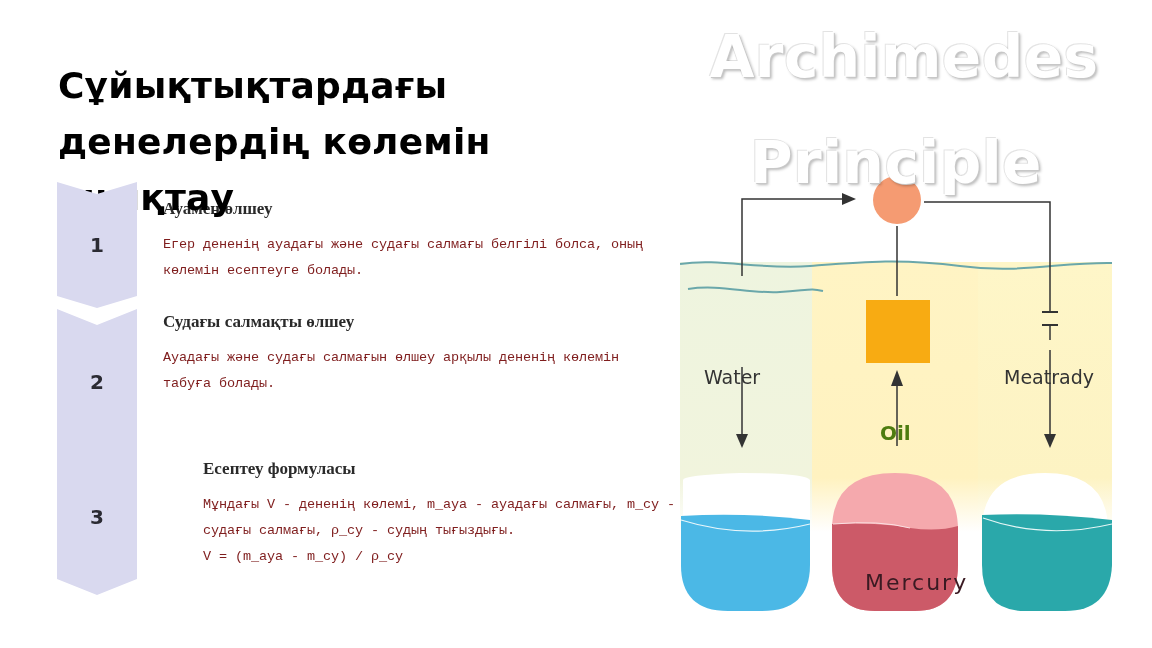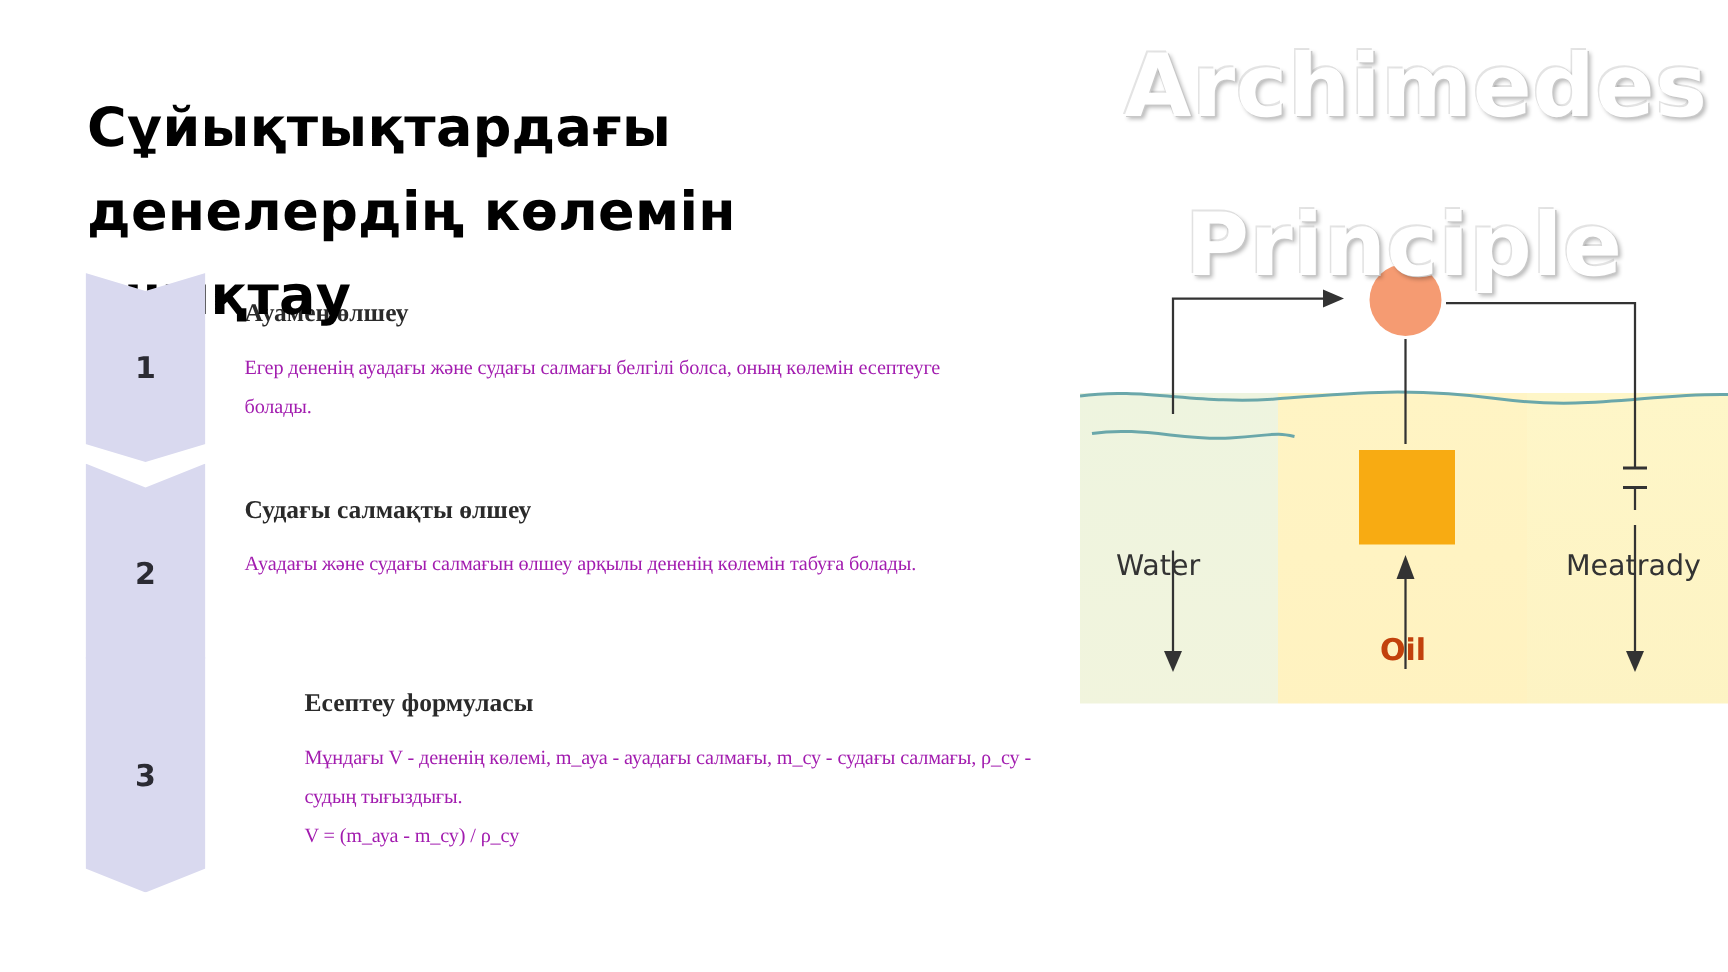--- a/index.html
+++ b/index.html
@@ -33,51 +33,51 @@
       clip-path: polygon(0 0, 50% 16px, 100% 0, 100% calc(100% - 16px), 50% 100%, 0 calc(100% - 16px)); }
     .c3 { top: 256px; height: 157px;
       clip-path: polygon(0 0, 50% 16px, 100% 0, 100% calc(100% - 16px), 50% 100%, 0 calc(100% - 16px)); }
 
     .step-text { position: absolute; left: 163px; width: 510px; color: #333; }
     .step-head {
       font-family: Liberation Serif, serif; font-weight: bold; font-size: 17px;
       color: #2a2a2a; margin-bottom: 13px; line-height: 20px;
     }
     .step-body {
-      font-family: Liberation Serif, serif; font-size: 13.5px; line-height: 26px;
-      color: #a21caf; letter-spacing: -0.1px;
+      font-family: Liberation Mono, monospace; font-size: 13.5px; line-height: 26px;
+      color: #7f1d1d; letter-spacing: -0.1px;
     }
     .s1 { top: 199px; }
-    .s2 { top: 330px; }
+    .s2 { top: 312px; }
     .s3 { top: 459px; margin-left: 40px; }
     .s3 .formula { margin-bottom: 5px; }
 
     
-    .illus { position: absolute; left: 720px; top: 0; width: 432px; height: 469px; overflow: hidden; }
+    .illus { position: absolute; left: 680px; top: 0; width: 432px; height: 648px; overflow: hidden; }
     .arch-title {
       position: absolute; left: 0; width: 432px; text-align: center;
       font-family: "DejaVu Sans", sans-serif; font-weight: bold; font-size: 58px;
       color: #ffffff; line-height: 62px;
       text-shadow: 1px 1px 0 #c8c8c8, 2px 2px 3px rgba(0,0,0,0.28), -1px -1px 0 #e4e4e4;
       letter-spacing: 0.5px;
     }
     .arch-1 { top: 26px; left: 8px; }
     .arch-2 { top: 86px; margin-top: 46px; }
 
     .panel { position: absolute; top: 262px; height: 270px; }
     .p-left { left: 0; width: 132px; background: linear-gradient(#eef4df, #f1f4dd 80%, rgba(255,255,255,0)); }
     .p-mid { left: 132px; width: 166px; background: linear-gradient(#fff4c4, #fff2c0 80%, rgba(255,255,255,0)); }
     .p-right { left: 298px; width: 134px; background: linear-gradient(#fef6c8, #fdf3c3 80%, rgba(255,255,255,0)); }
 
     .lbl {
       position: absolute; font-family: "DejaVu Sans", sans-serif; font-size: 19px; color: #333;
     }
     .lbl-water { left: 24px; top: 366px; text-align: center; }
     .lbl-meatrady { left: 324px; top: 366px; text-align: right; }
-    .lbl-oil { left: 200px; top: 421px; font-weight: bold; font-size: 20px; color: #c2410c; }
+    .lbl-oil { left: 200px; top: 421px; font-weight: bold; font-size: 20px; color: #4d7c0f; }
     .lbl-mercury { left: 161px; top: 570px; font-size: 22px; letter-spacing: 2px; color: #3a1a22; margin-left: 24px; }
 
     svg.diag { position: absolute; left: 0; top: 0; }
   </style>
 </head>
 <body>
 
 <div class="slide">
 
   <div class="title">Сұйықтықтардағы денелердің көлемін анықтау</div>

